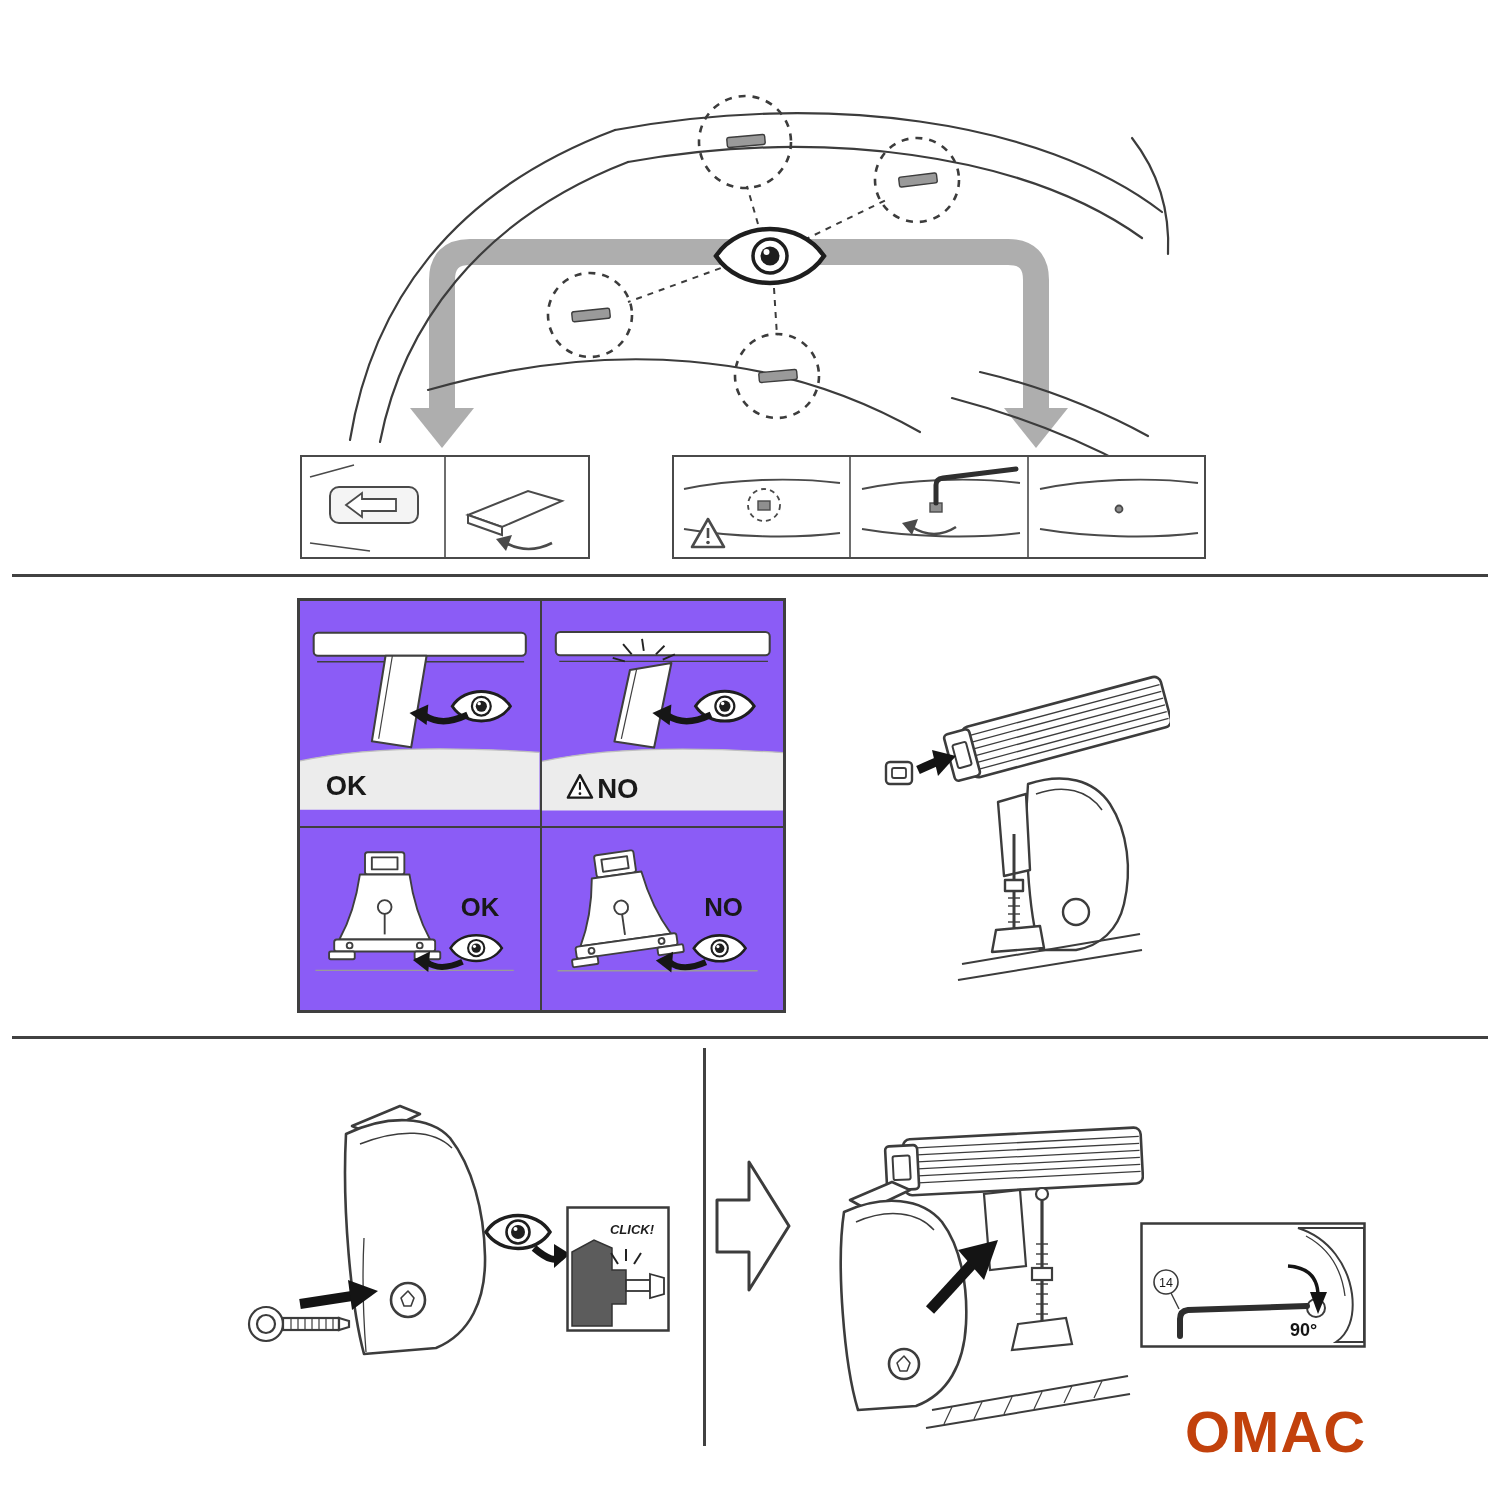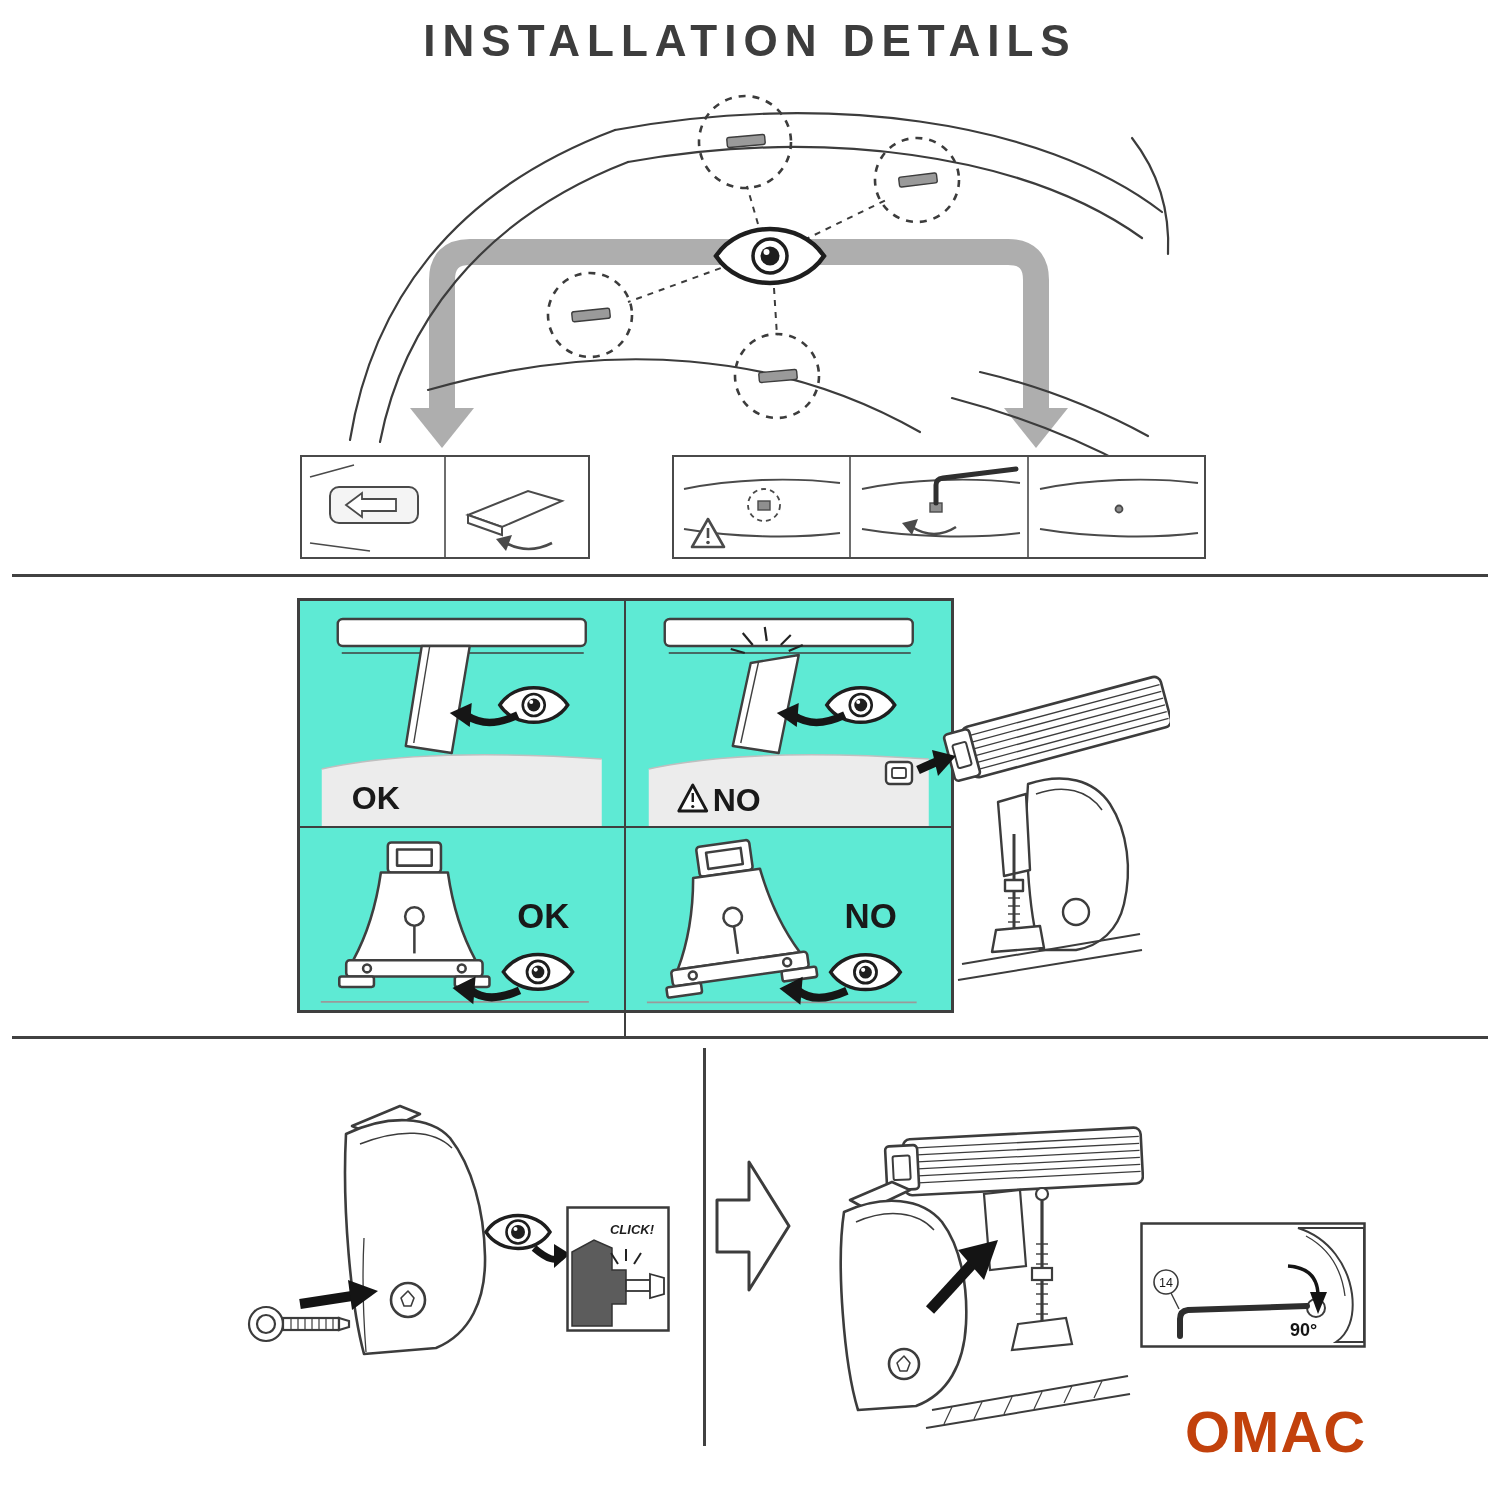--- a/index.html
+++ b/index.html
@@ -3,38 +3,37 @@
 <meta charset="utf-8">
 <style>
   html,body { margin:0; padding:0; background:#ffffff; }
   body { font-family:"Liberation Sans", sans-serif; }
   #page { position:relative; width:1500px; height:1500px; background:#fff; overflow:hidden; }
   .abs { position:absolute; }
   .title { position:absolute; top:16px; left:0; width:1500px; text-align:center;
            font-size:44px; font-weight:700; letter-spacing:7px; color:#3d3d3d; }
   .hr { position:absolute; height:0; border-top:3px solid #414141; }
   .vr { position:absolute; width:0; border-left:3px solid #414141; }
-  .grid { position:absolute; left:297px; top:598px; width:657px; height:415px;
-          border:3px solid #3f3f3f; box-sizing:border-box; background:#5eead4;
+  .grid { position:absolute; left:297px; top:598px; width:489px; height:415px;
+          border:3px solid #3f3f3f; box-sizing:border-box; background:#8b5cf6;
           display:grid; grid-template-columns:1fr 1fr; grid-template-rows:227px 1fr; }
   .cell { box-sizing:border-box; }
   .cell.br2 { border-right:2px solid #3f3f3f; }
   .cell.bb2 { border-bottom:2px solid #3f3f3f; }
   svg { display:block; }
   .cell svg { width:100%; height:100%; }
   text { font-family:"Liberation Sans", sans-serif; }
   .logo { position:absolute; left:1185px; top:1398px; font-size:58px; font-weight:900;
           letter-spacing:1px; color:#c2410c; }
 </style>
 </head>
 <body>
 
 <div id="page">
 
-  <div class="title">INSTALLATION DETAILS</div>
 
   <svg class="abs" style="left:280px; top:80px;" width="940" height="392" viewBox="0 0 940 392">
 
     <g>
       <path d="M 162,330 L 162,200 Q 162,172 190,172 L 728,172 Q 756,172 756,200 L 756,330" fill="none" stroke="#aeaeae" stroke-width="26"></path>
       <polygon points="130,328 194,328 162,368" fill="#aeaeae"></polygon>
       <polygon points="724,328 788,328 756,368" fill="#aeaeae"></polygon>
     </g>
 
     <g fill="none" stroke="#3c3c3c" stroke-width="2.2" stroke-linecap="round">

